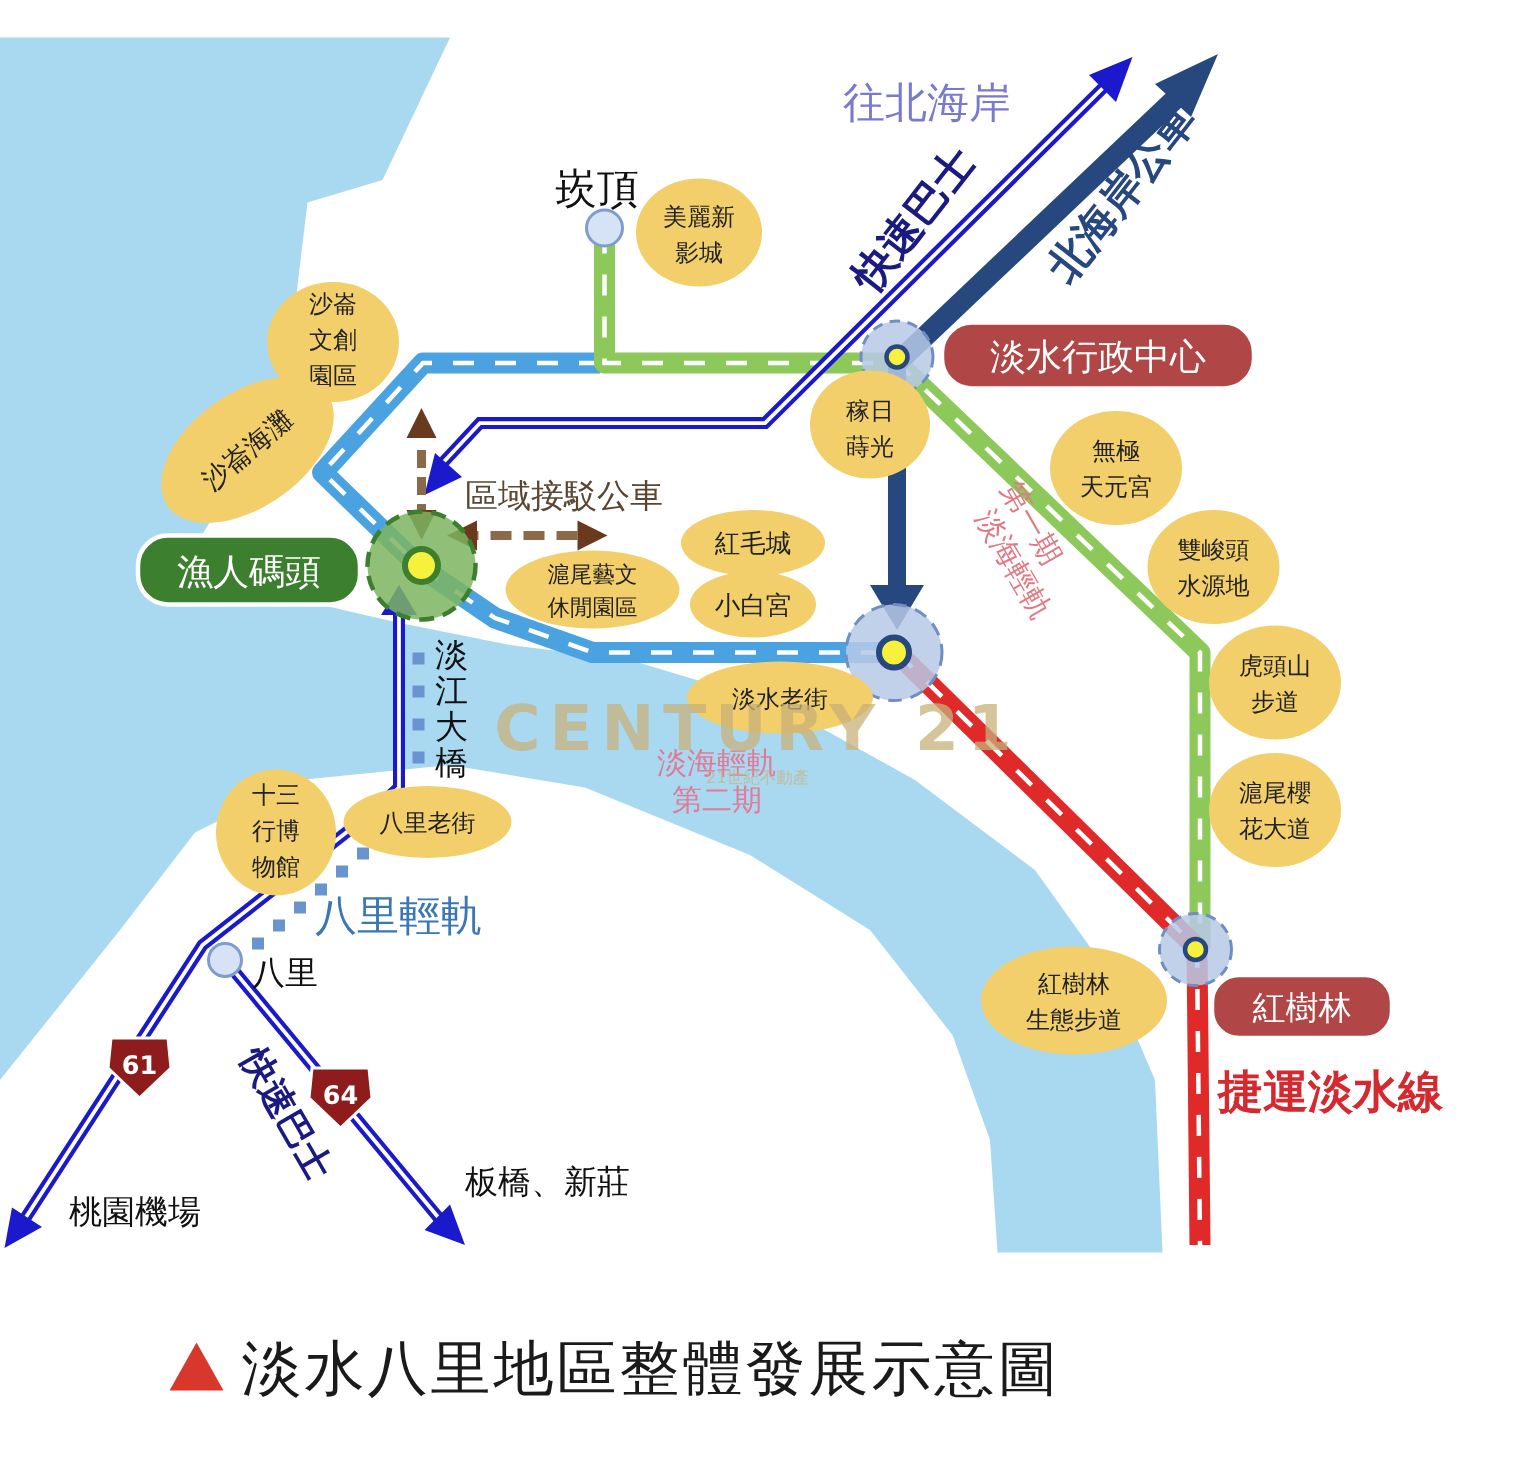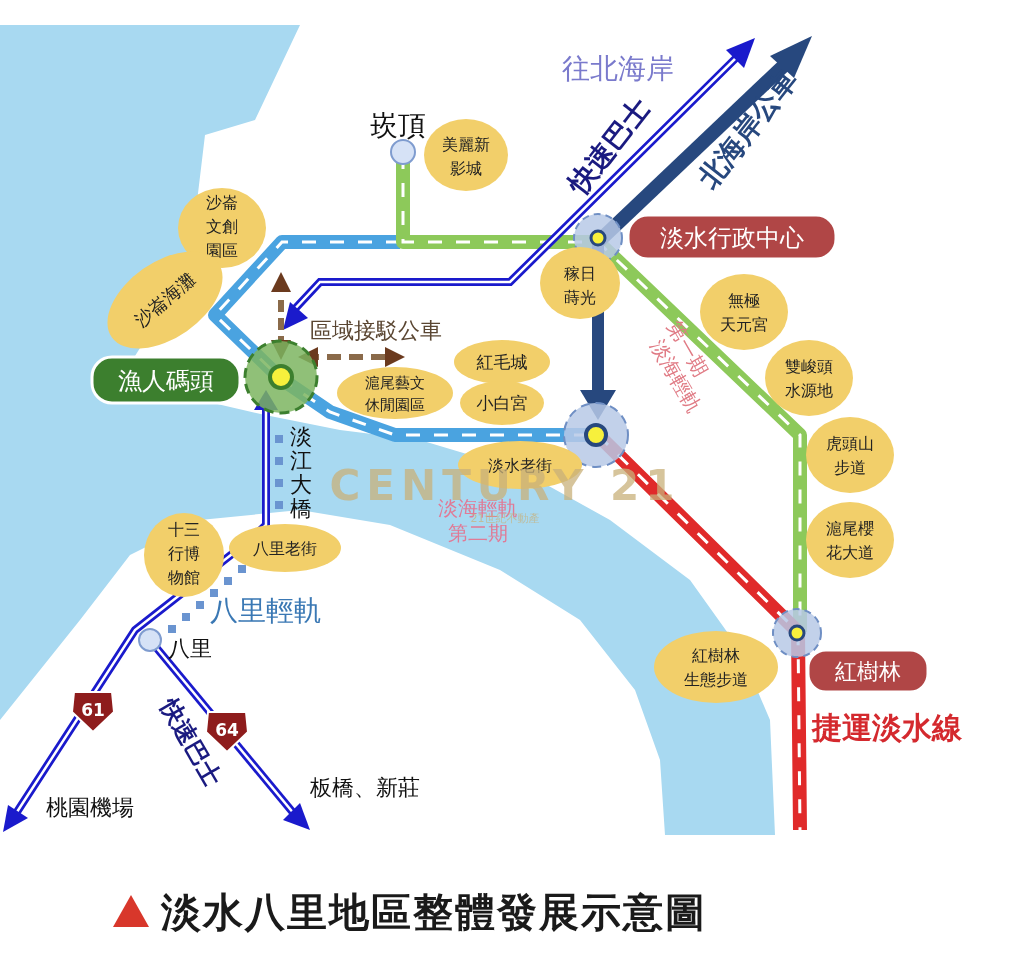--- a/index.html
+++ b/index.html
@@ -1,21 +1,21 @@
 <!DOCTYPE html>
 <html><head>
 <meta charset="utf-8">
 <style>
   html, body { margin:0; padding:0; background:#ffffff; }
   body { width:1024px; height:980px; position:relative; overflow:hidden;
          font-family:"DejaVu Sans", "Liberation Sans", sans-serif; }
   #map { position:absolute; left:0; top:0; width:1024px; height:860px; }
   .lbl { font-family:"DejaVu Sans", sans-serif; }
   .caption { position:absolute; left:0; width:820px; top:885px; text-align:center;
-             font-size:40px; color:#1a1a1a; letter-spacing:2px;font-weight:bold; }
+             font-size:40px; color:#1a1a1a; letter-spacing:2px; }
   .caption .tri { display:inline-block; width:0; height:0; border-left:18px solid transparent;
              border-right:18px solid transparent; border-bottom:32px solid #d8372b;
              vertical-align:middle; margin-right:12px; position:relative; top:-4px; }
 </style>
 </head>
 <body>
 
 <svg id="map" viewBox="0 0 1024 860" xmlns="http://www.w3.org/2000/svg">
   <defs>
     <marker id="arrBlue" viewBox="0 0 10 10" refX="5" refY="5" markerWidth="5" markerHeight="5" orient="auto">

